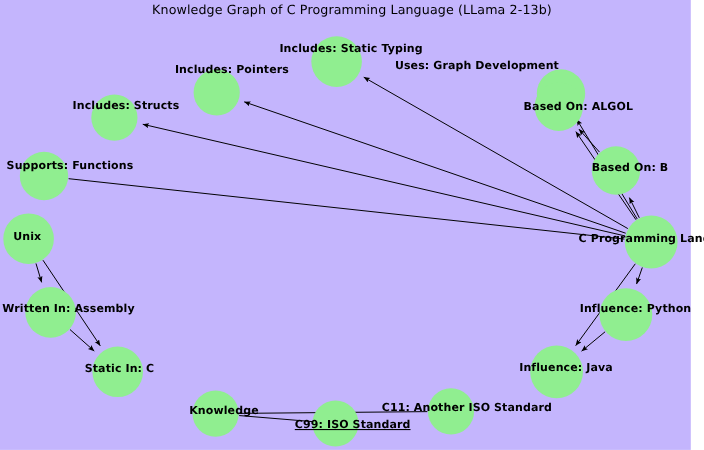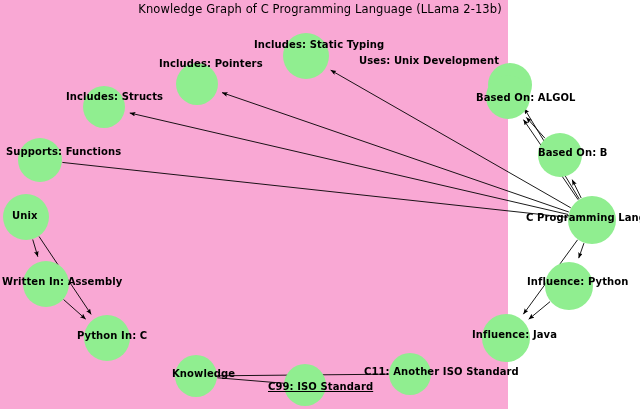--- a/index.html
+++ b/index.html
@@ -9,23 +9,23 @@
   }
   body {
     width: 640px;
     height: 409px;
     font-family: "DejaVu Sans", sans-serif;
     overflow: hidden;
     position: relative;
   }
   #canvas {
     position: relative;
-    width: 508px;
+    width: 628px;
     height: 409px;
-    background: #f9a8d4;
+    background: #c4b5fd;
   }
   #graph-title {
     position: absolute;
     top: 2px;
     left: 0;
     width: 640px;
     text-align: center;
     font-size: 11.5px;
     color: #000000;
     font-family: "DejaVu Sans", sans-serif;
@@ -104,27 +104,27 @@
       <div class="graph-node" style="left: 482px; top: 314px; width: 48px; height: 48px; background: rgb(144, 238, 144);"></div>
       <div class="graph-node" style="left: 175px; top: 355px; width: 42px; height: 42px; background: rgb(144, 238, 144);"></div>
       <div class="graph-node" style="left: 284px; top: 364px; width: 42px; height: 42px; background: rgb(144, 238, 144);"></div>
       <div class="graph-node" style="left: 389px; top: 353px; width: 42px; height: 42px; background: rgb(144, 238, 144);"></div>
     </div>
   <div id="labels-group">
       <div class="node-label" style="left: 526px; top: 213px;">C Programming Language</div>
       <div class="node-label" style="left: 254px; top: 40px;">Includes: Static Typing</div>
       <div class="node-label" style="left: 159px; top: 59px;">Includes: Pointers</div>
       <div class="node-label" style="left: 66px; top: 92px; text-align: center;">Includes: Structs</div>
-      <div class="node-label" style="left: 359px; top: 56px;">Uses: Unix Development</div>
+      <div class="node-label" style="left: 359px; top: 56px;">Uses: Graph Development</div>
       <div class="node-label" style="left: 476px; top: 93px;">Based On: ALGOL</div>
       <div class="node-label" style="left: 538px; top: 148px;">Based On: B</div>
       <div class="node-label" style="left: 6px; top: 147px;">Supports: Functions</div>
       <div class="node-label" style="left: 12px; top: 211px;">Unix</div>
       <div class="node-label" style="left: 2px; top: 277px;">Written In: Assembly</div>
-      <div class="node-label" style="left: 77px; top: 331px;">Python In: C</div>
+      <div class="node-label" style="left: 77px; top: 331px;">Static In: C</div>
       <div class="node-label" style="left: 527px; top: 277px;">Influence: Python</div>
       <div class="node-label" style="left: 472px; top: 330px;">Influence: Java</div>
       <div class="node-label" style="left: 172px; top: 369px;">Knowledge</div>
       <div class="node-label" style="left: 268px; top: 382px; text-decoration: underline;">C99: ISO Standard</div>
-      <div class="node-label" style="left: 364px; top: 367px;">C11: Another ISO Standard</div>
+      <div class="node-label" style="left: 347px; top: 367px;">C11: Another ISO Standard</div>
     </div>
 
 </div>
 
 </body></html>

